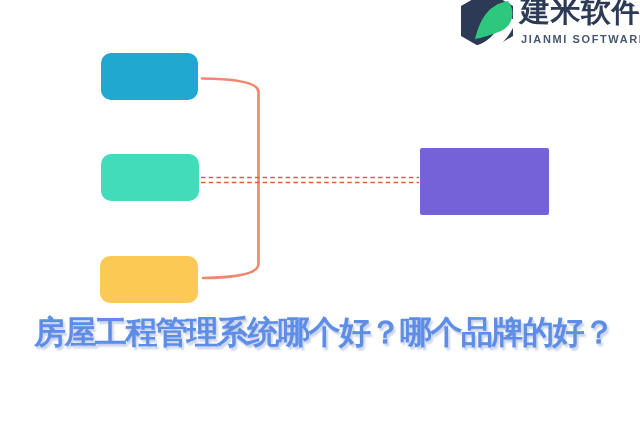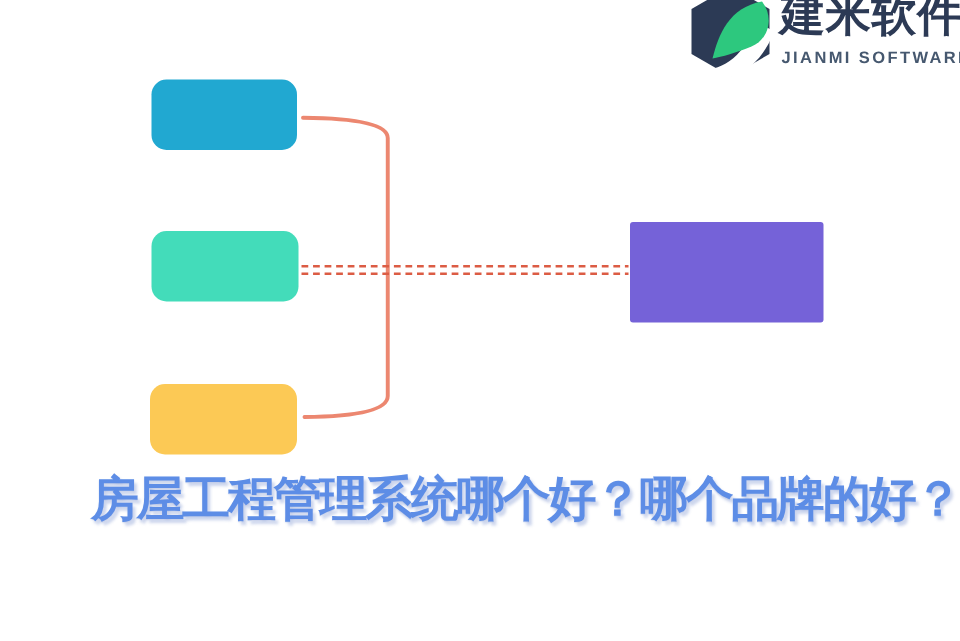--- a/index.html
+++ b/index.html
@@ -5,20 +5,21 @@
   * { margin: 0; padding: 0; box-sizing: border-box; }
   html, body { background: #ffffff; }
   body { font-family: "Liberation Sans", "DejaVu Sans", sans-serif; }
 
   .canvas {
     position: relative;
     width: 640px;
     height: 427px;
     background: #ffffff;
     overflow: hidden;
+    border-radius: 19px;
   }
 
   
   .brand {
     position: absolute;
     top: 0;
     right: 2px;
     width: 180px;
     height: 58px;
   }
@@ -73,21 +74,20 @@
     position: absolute;
     left: 34px;
     top: 313px;
     width: 606px;
     font-size: 32px;
     font-weight: 700;
     letter-spacing: -1.5px;
     line-height: 1.2;
     white-space: nowrap;
     text-shadow: 2px 3px 2px rgba(145, 165, 215, 0.45), 0 1px 1px rgba(145, 165, 215, 0.35);
-    text-align: right;
   }
 </style>
 </head>
 <body>
 
 <div class="canvas">
 
   <div class="brand">
     <svg class="brand-icon" viewBox="0 0 60 54" aria-hidden="true">
       <path d="M29,-7 L55,8 L55,38 L29,53 L3,38 L3,8 Z" fill="#2c3a55"></path>

